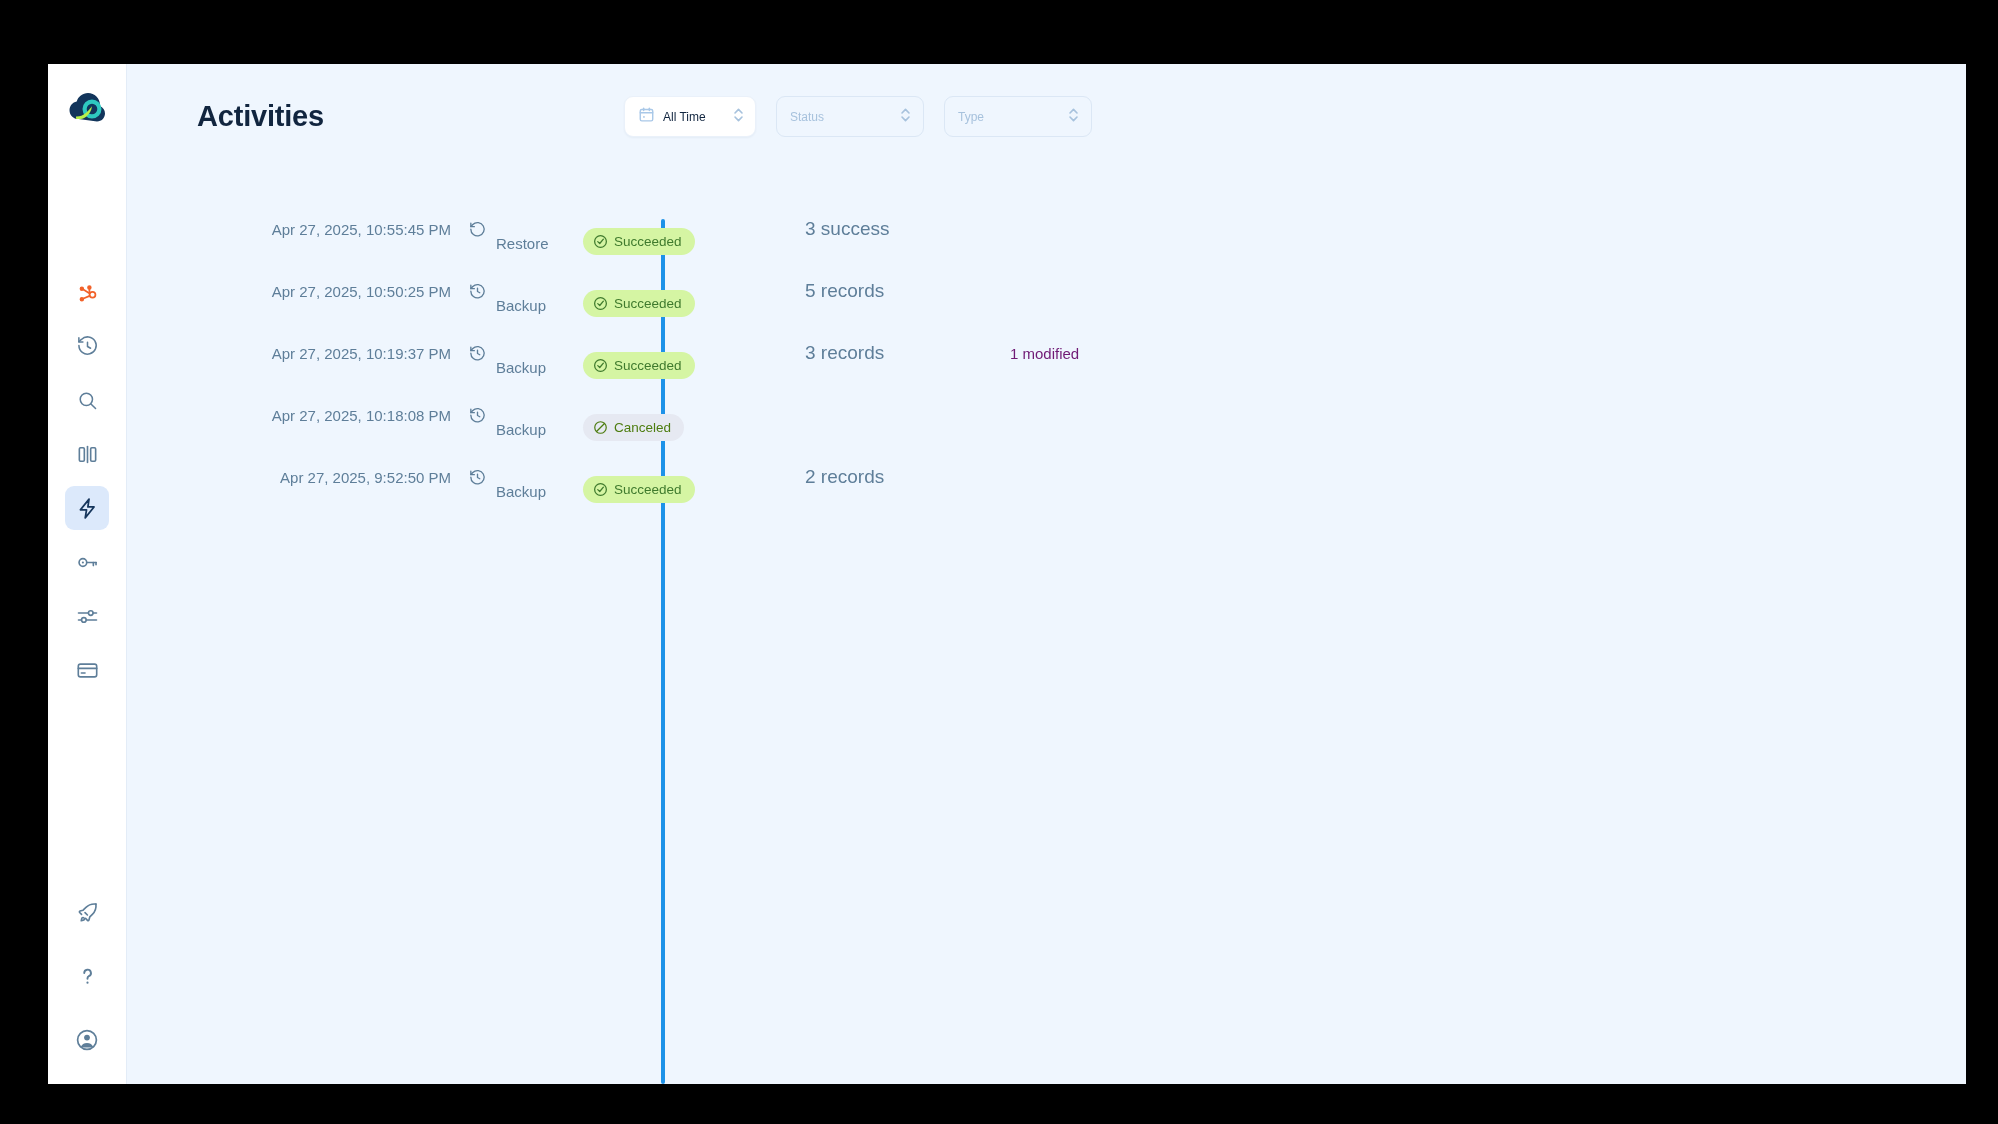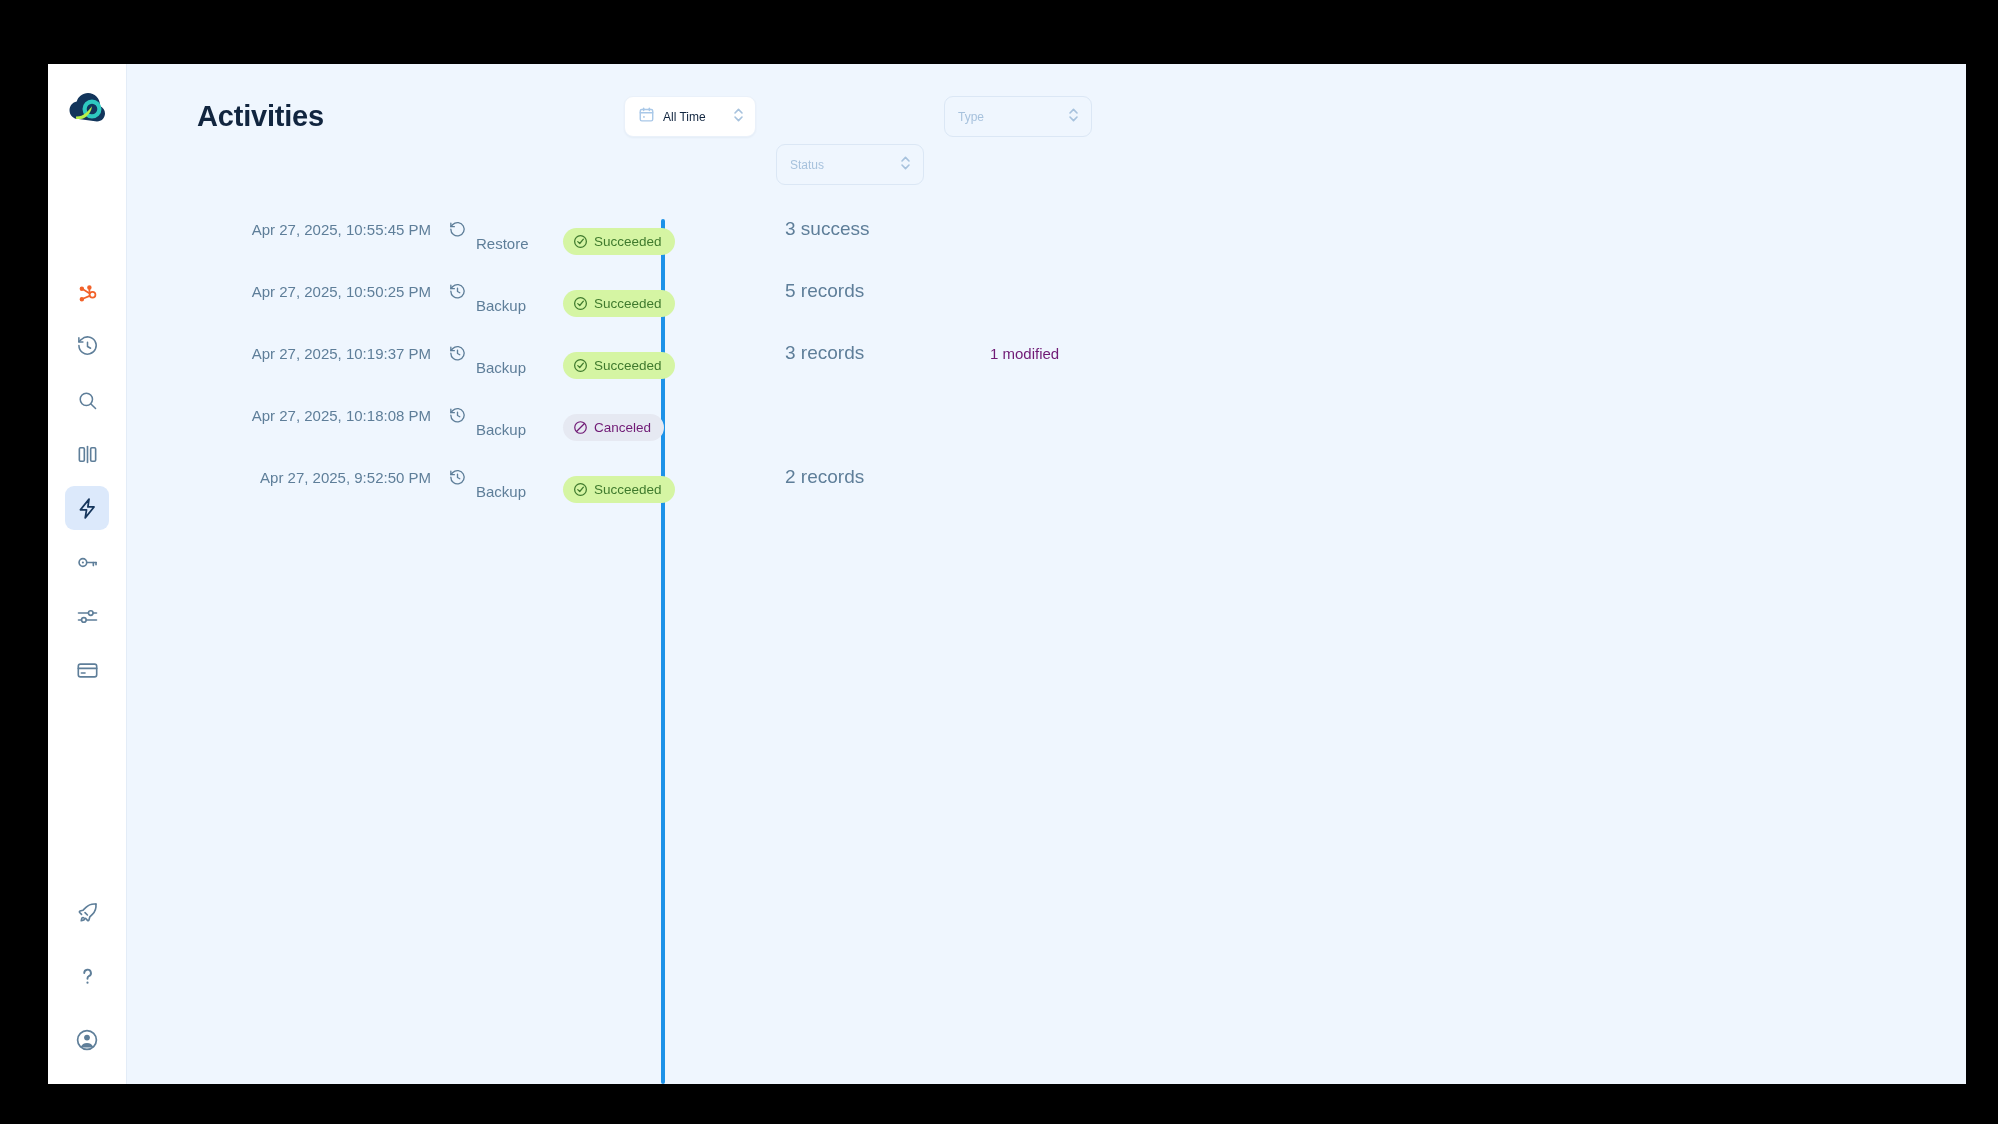--- a/index.html
+++ b/index.html
@@ -143,29 +143,29 @@
     font-size: 12px;
     color: #11253f;
     white-space: nowrap;
   }
   .filter.placeholder .filter-label { color: #a7c2dd; }
   .filter .spacer { flex: 1 1 auto; min-width: 10px; }
   .chev { color: #a7c2dd; display: block; flex: 0 0 auto; }
   .cal-icon { color: #a9c8e8; display: block; flex: 0 0 auto; }
 
   #filter-alltime { width: 132px; }
-  #filter-status  { width: 148px; margin-top: 48px; }
+  #filter-status  { width: 148px; }
   #filter-type    { width: 148px; }
 
   
   #activity-list {
     position: relative;
     z-index: 2;
     margin-top: 38px;
-    padding-left: 76px;
+    padding-left: 96px;
   }
 
   .activity-row {
     height: 62px;
     display: flex;
     align-items: center;
   }
 
   .col-date {
     width: 245px;
@@ -210,21 +210,21 @@
     white-space: nowrap;
     margin-top: 24px;
   }
   .badge svg { display: block; flex: 0 0 auto; }
   .badge.succeeded {
     background: #d5f5a3;
     color: #3f7a2d;
   }
   .badge.canceled {
     background: #e6e9f2;
-    color: #701a75;
+    color: #4d7c0f;
   }
 
   .col-metric {
     width: 205px;
     flex: 0 0 205px;
     font-size: 19px;
     color: #5e7e99;
     white-space: nowrap;
   }
   .col-metric2 {

